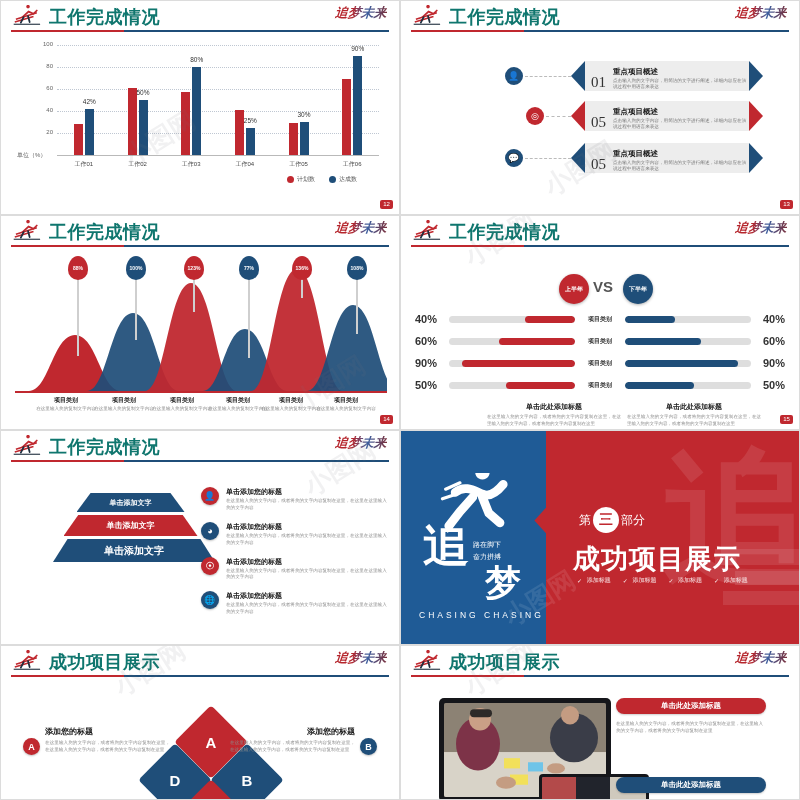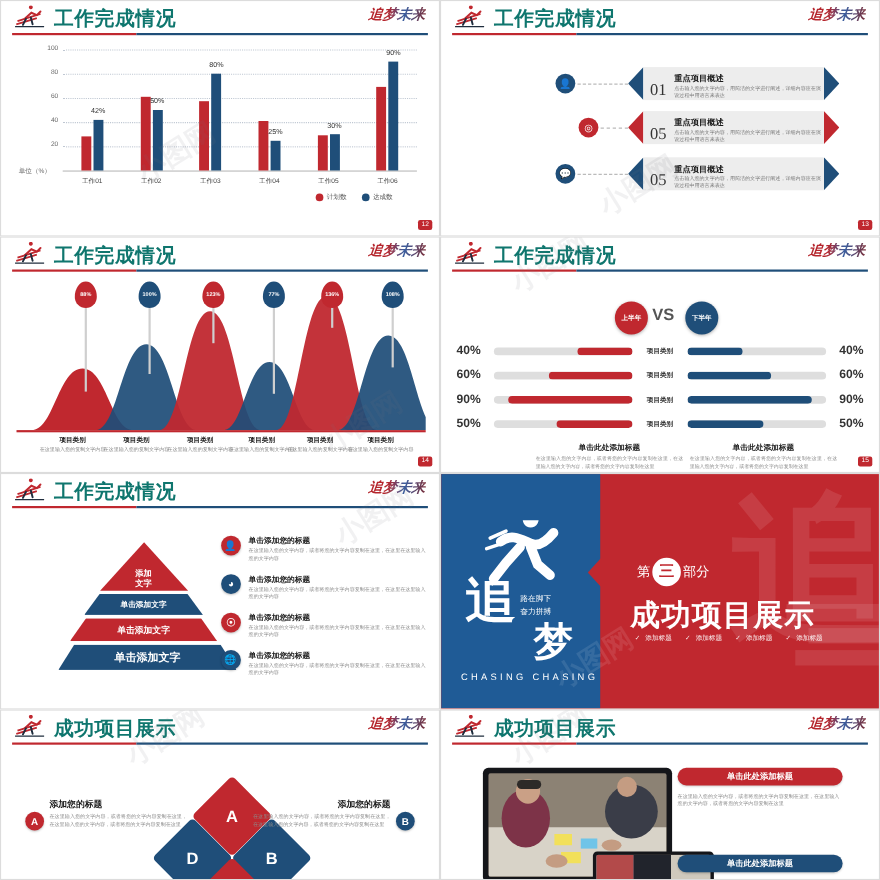--- a/index.html
+++ b/index.html
@@ -456,26 +456,20 @@
       </svg>
       <div class="ttl">工作完成情况</div>
       <div class="logo">追梦未来</div>
       <div class="rule">
           <div class="r"></div>
           <div class="b"></div>
         </div>
     </div>
 
     <div class="pyr">
-      <div class="pl" style="width:0;height:0;border-left:40px solid transparent;border-right:40px solid transparent;border-bottom:44px solid #C0282F;position:relative;background:none;">
-        <div style="position:absolute;top:24px;left:-19px;width:38px;text-align:center;font-size:7.5px;line-height:1.25;color:#fff;">
-          <span>添加</span><br>
-          <span>文字</span>
-        </div>
-      </div>
       <div class="pl" style="width:108px;height:19px;background:#1F4E79;clip-path:polygon(13% 0,87% 0,100% 100%,0 100%);font-size:7px;">
         <span>单击添加文字</span>
       </div>
       <div class="pl" style="width:134px;height:21px;background:#C0282F;clip-path:polygon(11% 0,89% 0,100% 100%,0 100%);font-size:8px;">
         <span>单击添加文字</span>
       </div>
       <div class="pl" style="width:162px;height:23px;background:#1F4E79;clip-path:polygon(9% 0,91% 0,100% 100%,0 100%);font-size:10px;">
         <span>单击添加文字</span>
       </div>
     </div>

